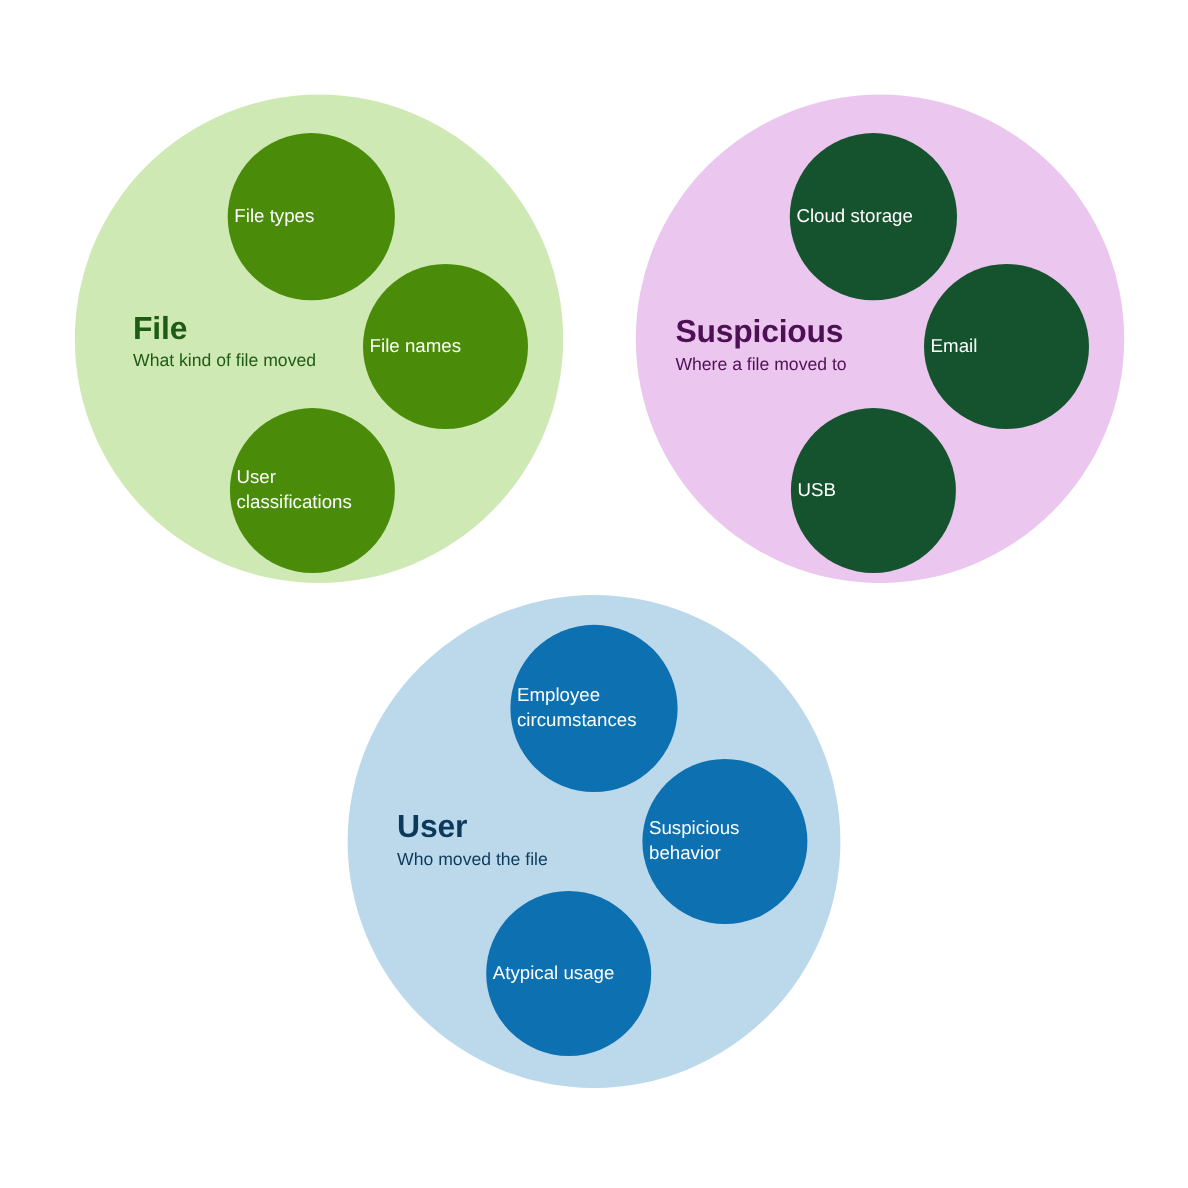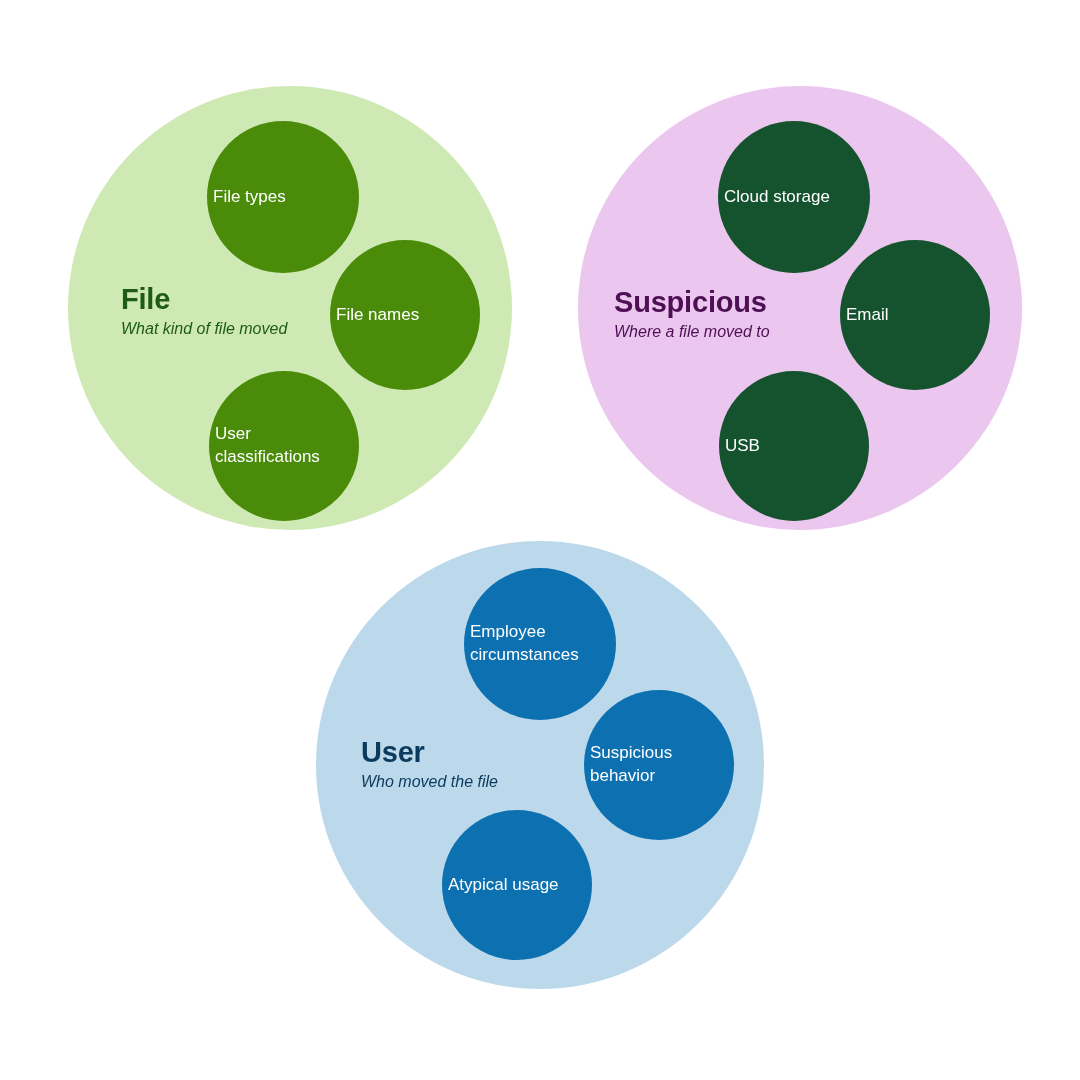--- a/index.html
+++ b/index.html
@@ -40,21 +40,20 @@
     font-weight: bold;
     letter-spacing: -0.2px;
     line-height: 1.05;
   }
   .group-subtitle {
     display: block;
     font-size: 16px;
     font-weight: normal;
     line-height: 1.25;
     margin-top: 5px;
-    font-style: italic;
   }
 
   
   .item {
     position: absolute;
     border-radius: 50%;
     display: flex;
     align-items: center;
     justify-content: center;
     text-align: left;

